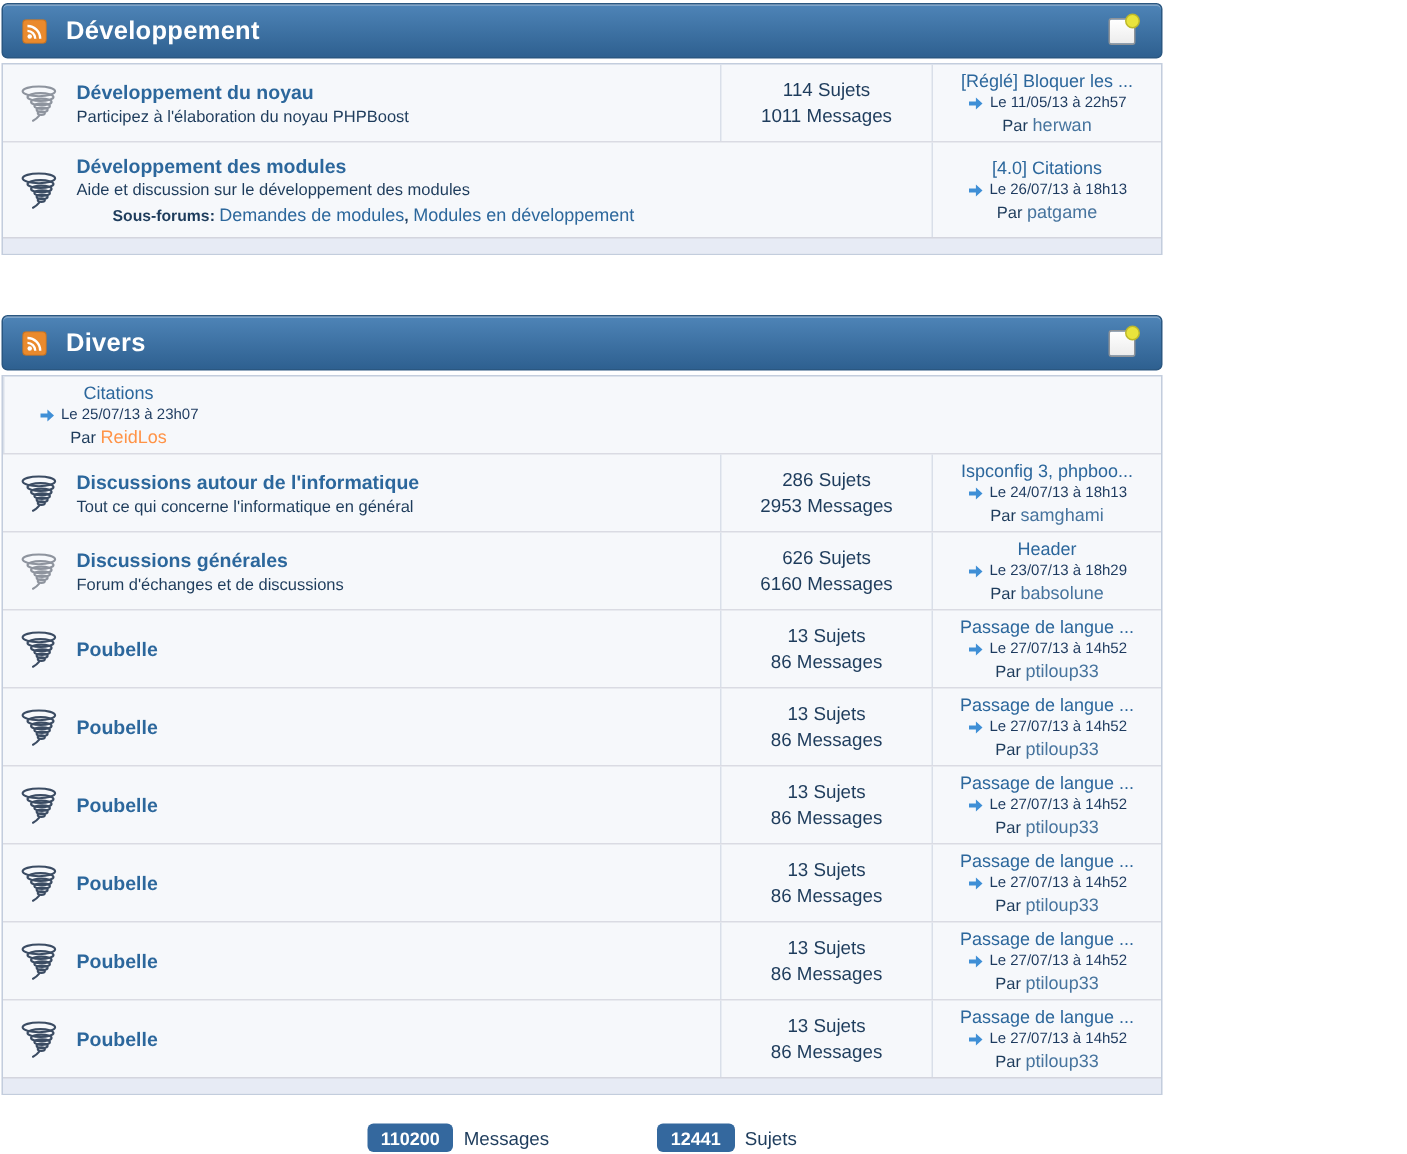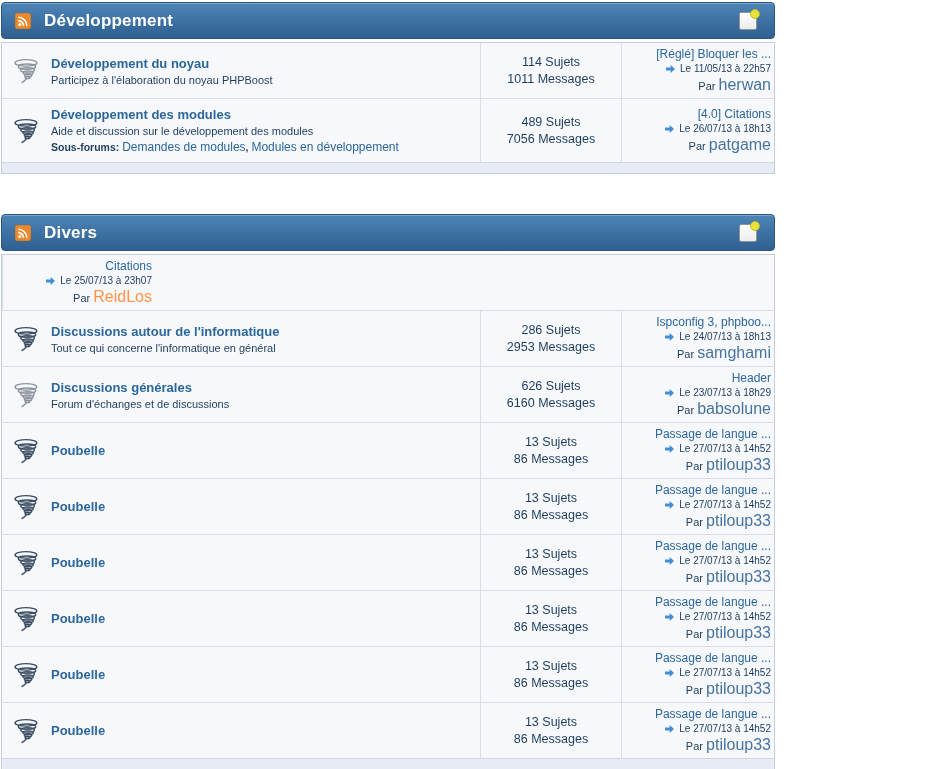--- a/index.html
+++ b/index.html
@@ -19,31 +19,31 @@
   .row{display:flex;align-items:stretch;border-bottom:1px solid #dadbe3;min-height:50px;box-sizing:border-box;}
   .row:last-of-type{border-bottom:none;}
   .sec-foot{height:10px;background:#e7ebf5;border-top:1px solid #d4d5de;}
   .c-main{flex:1 1 auto;display:flex;align-items:center;gap:9px;padding:8px 10px;min-width:0;}
   .ticon{flex:0 0 30px;width:30px;height:26px;}
   .ticon.gray{color:#8e949e;}
   .ticon.dark{color:#3b4c63;}
   .twrap{display:flex;flex-direction:column;gap:3px;}
   .f-title{color:#2c679c;font-weight:bold;font-size:13px;text-decoration:none;}
   .f-desc{color:#1e3c5c;font-size:11px;}
-  .f-sub{font-size:10.5px;color:#1e3c5c;font-weight:bold;}
+  .f-sub{font-size:10.5px;color:#1e3c5c;font-weight:bold;margin-left:24px;}
   .sub-link{color:#2c679c;font-size:12px;font-weight:normal;text-decoration:none;}
   .c-stats{flex:0 0 140px;border-left:1px solid #d9dfe9;display:flex;flex-direction:column;
     justify-content:center;align-items:center;gap:3px;font-size:12.5px;color:#1e3c5c;}
   .c-last{flex:0 0 146px;border-left:1px solid #d9dfe9;display:flex;flex-direction:column;
-    justify-content:center;align-items:flex-end;gap:2px;padding:4px 3px;text-align:center;}
+    justify-content:center;align-items:center;gap:2px;padding:4px 3px;text-align:center;}
   .l-title{color:#2c679c;font-size:12px;text-decoration:none;max-width:142px;overflow:hidden;
     text-overflow:ellipsis;white-space:nowrap;}
   .l-date{font-size:10px;color:#1d3a5f;font-weight:normal;display:flex;align-items:center;gap:4px;}
   .l-by{font-size:11px;color:#1e3c5c;}
-  .l-author{color:#47749e;font-size:16px;text-decoration:none;}
+  .l-author{color:#47749e;font-size:12px;text-decoration:none;}
   .gap{height:40px;}
   .totals{display:flex;justify-content:center;align-items:center;gap:72px;margin:19px 0 8px 0;}
   .tgroup{display:flex;align-items:center;gap:7px;}
   .badge{display:inline-block;background:#34689e;color:#fff;font-weight:bold;font-size:12px;
     padding:3px 9px 2px 9px;border-radius:4px;}
   .tlabel{font-size:12.5px;color:#1e3c5c;}
 </style>
 </head>
 <body>
 
@@ -121,24 +121,20 @@
       </span>
       <div class="twrap">
         <a class="f-title" href="#">Développement des modules</a>
         <div class="f-desc">Aide et discussion sur le développement des modules</div>
         <div class="f-sub">
           <span class="sub-label">Sous-forums:</span>
           <span class="sub-links"><a href="#" class="sub-link">Demandes de modules</a>, <a href="#" class="sub-link">Modules en développement</a></span>
         </div>
       </div>
     </div>
-    <div class="c-stats">
-      <div class="stat"><span>489</span> <span>Sujets</span></div>
-      <div class="stat"><span>7056</span> <span>Messages</span></div>
-    </div>
     <div class="c-last">
       <a class="l-title" href="#">[4.0] Citations</a>
       <div class="l-date">
         <svg width="11" height="10" viewBox="0 0 11 10">
                   <path d="M1 3.6 h4.6 V1 L10 5 L5.6 9 V6.4 H1 z" fill="#3f8fd6"></path>
                 </svg>
         <span>Le 26/07/13 à 18h13</span>
       </div>
       <div class="l-by">
         <span>Par</span> <a class="l-author" href="#">patgame</a>

